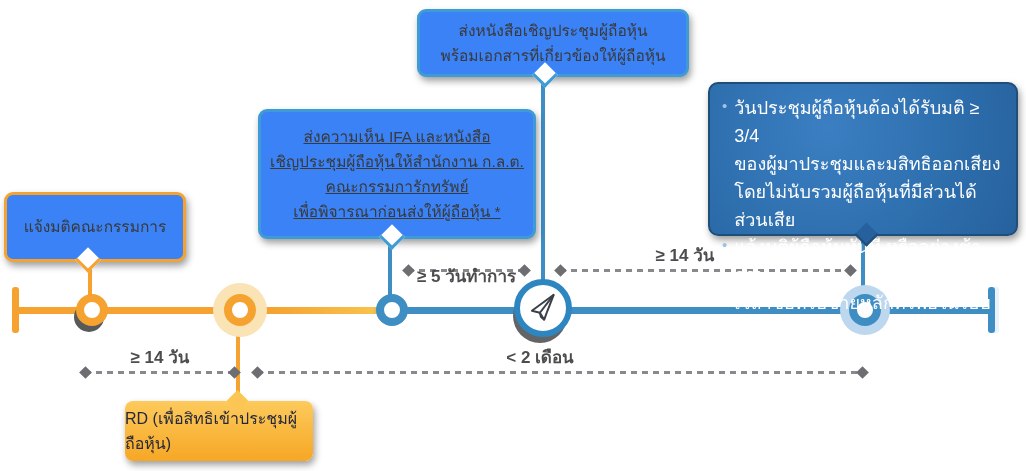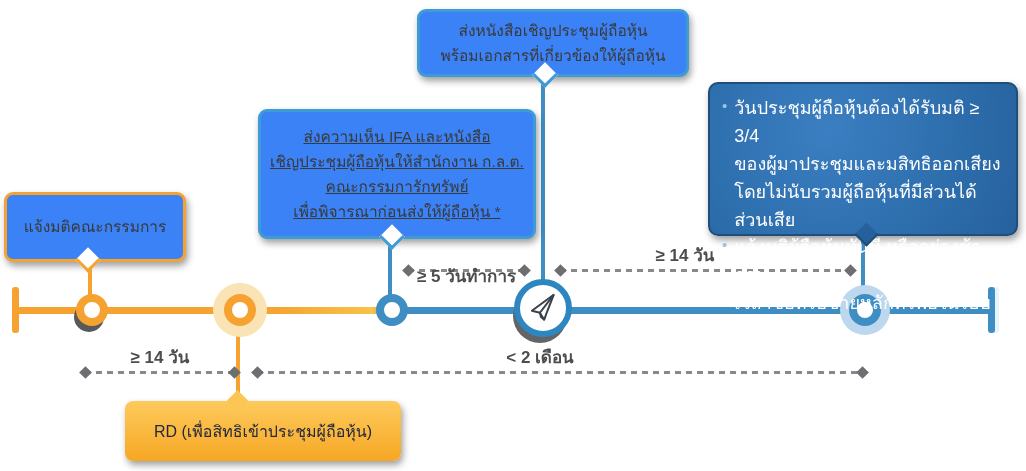--- a/index.html
+++ b/index.html
@@ -63,21 +63,21 @@
   }
   .bluebox .brow{display:flex;gap:7px;}
   .bluebox .bdot{color:#9CC2E5;font-size:15px;line-height:1.5;}
   .bluebox .btxt{font-size:18px;line-height:1.55;}
   .bluebox .notch-b{
     position:absolute;bottom:-9px;left:148px;width:15px;height:15px;transform:rotate(45deg);
     background:#26619D;border-right:2px solid #1F4E79;border-bottom:2px solid #1F4E79;z-index:5;
   }
   
   .rdbox{
-    position:absolute;left:125px;top:401px;width:276px;height:60px;z-index:4;border-radius:8px;
+    position:absolute;left:125px;top:401px;width:188px;height:60px;z-index:4;border-radius:8px;
     background:linear-gradient(180deg,#FDCA5C 0%,#F6A724 100%);
     display:flex;align-items:center;justify-content:center;
     color:#23283C;font-size:16px;box-shadow:2px 4px 7px rgba(0,0,0,0.38);
   }
   .rdbox .notch-t{
     position:absolute;top:-8px;left:105px;width:15px;height:15px;transform:rotate(45deg);
     background:#FCC654;z-index:5;
   }
 </style>
 </head>

